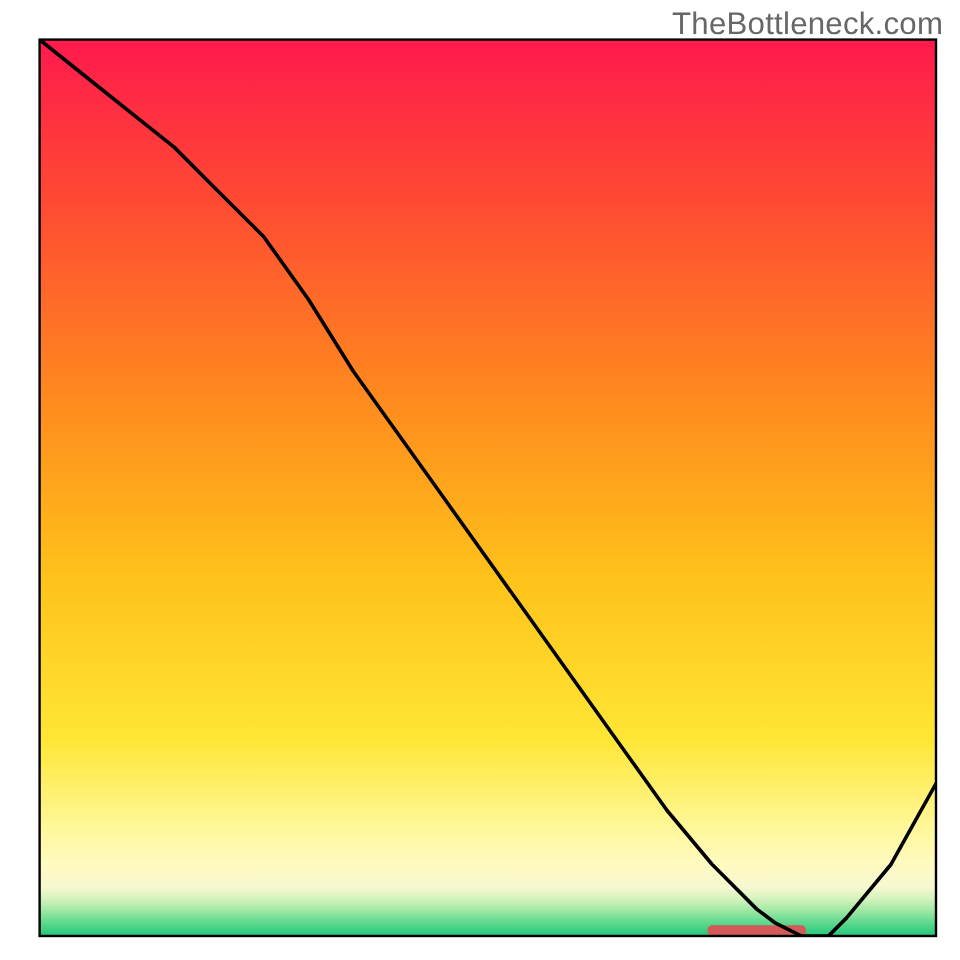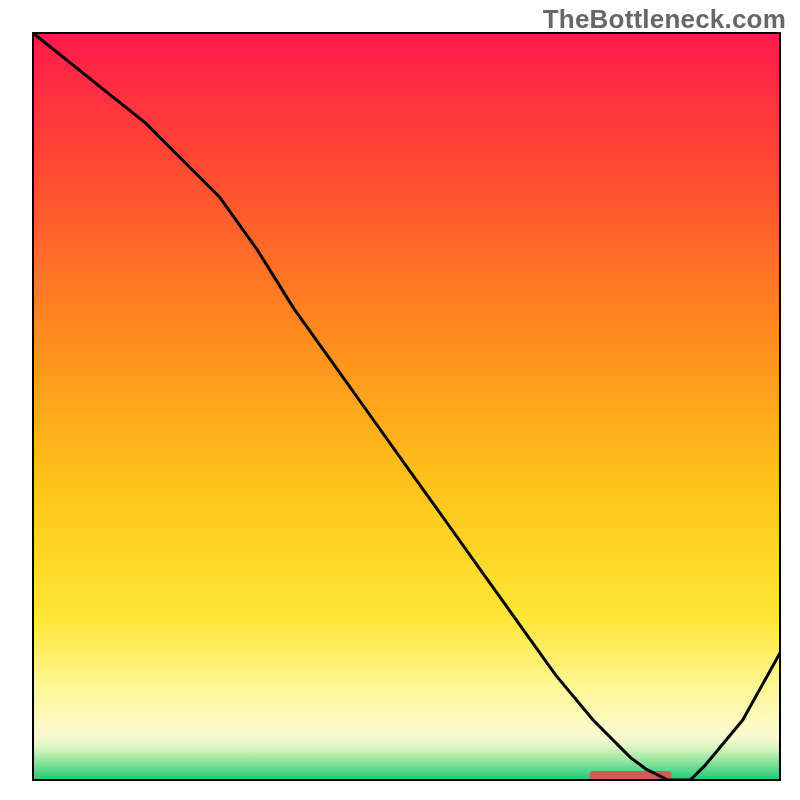--- a/index.html
+++ b/index.html
@@ -14,21 +14,21 @@
   .frame {
     position: relative;
     width: 800px;
     height: 800px;
   }
   .watermark {
     position: absolute;
     top: 4px;
     right: 14px;
     font-size: 26px;
-    font-weight: 700;
+    font-weight: 400;
     color: #676767;
     letter-spacing: 0.2px;
   }
   svg {
     display: block;
   }
 </style>
 </head>
 <body>
 

